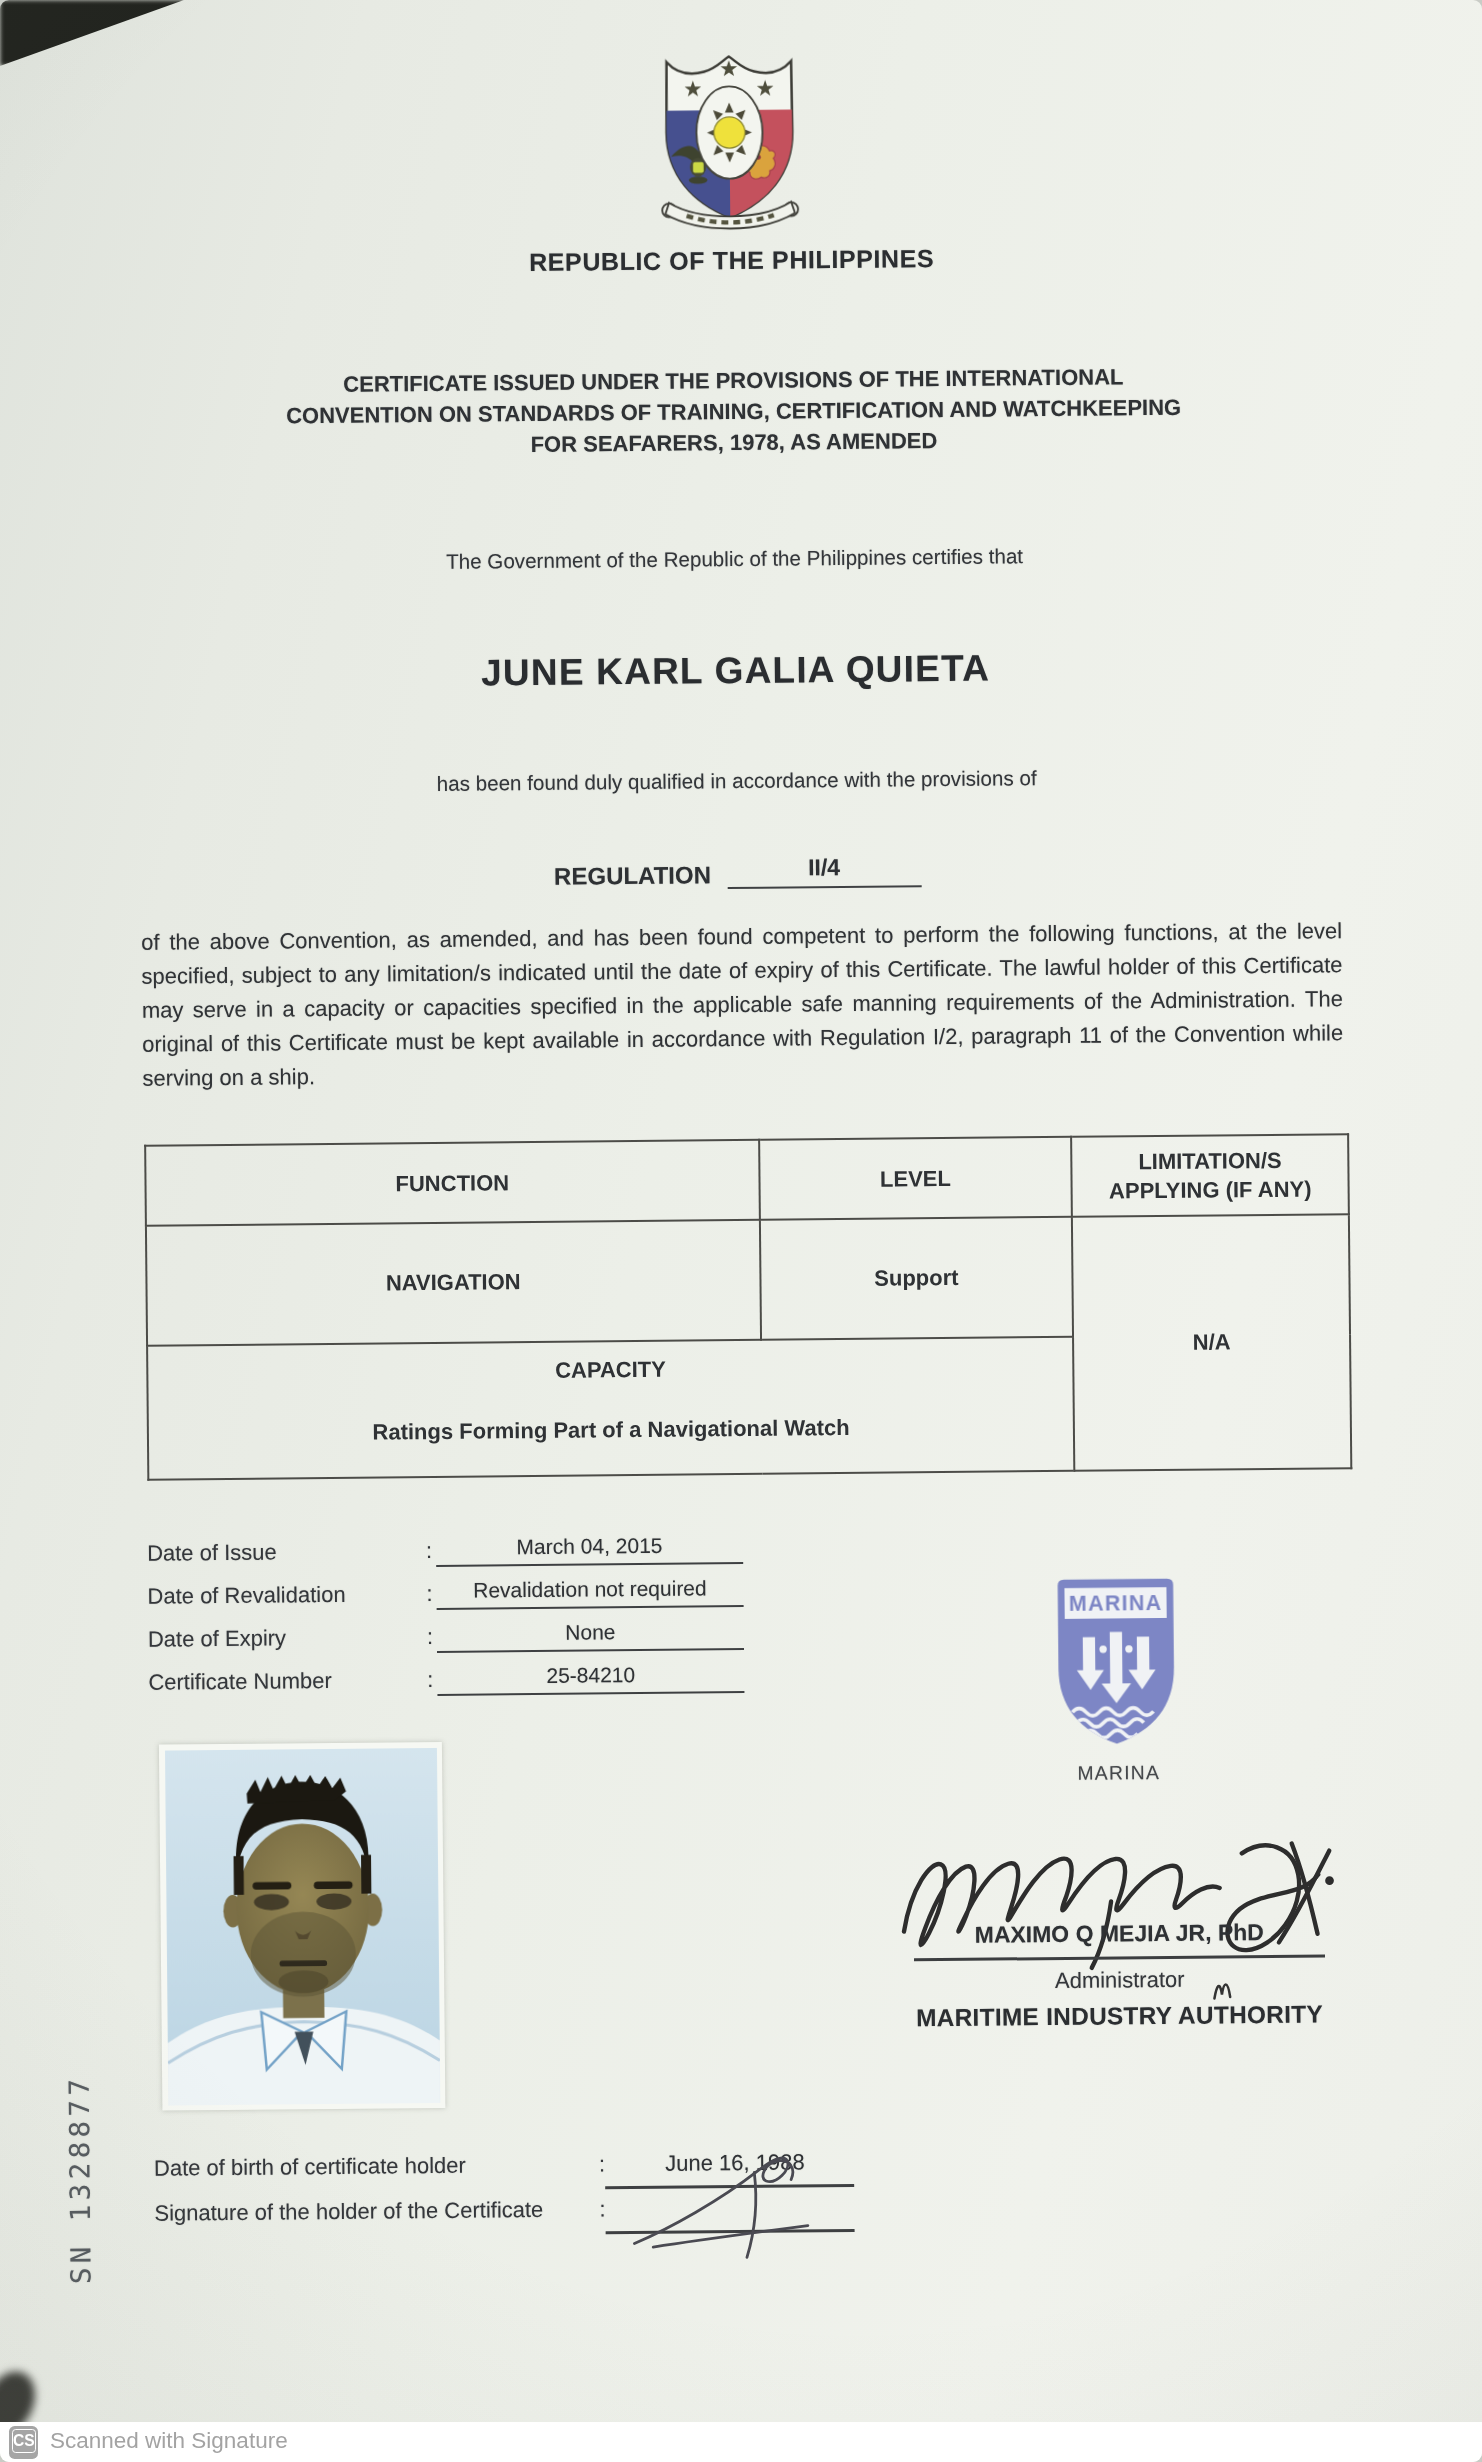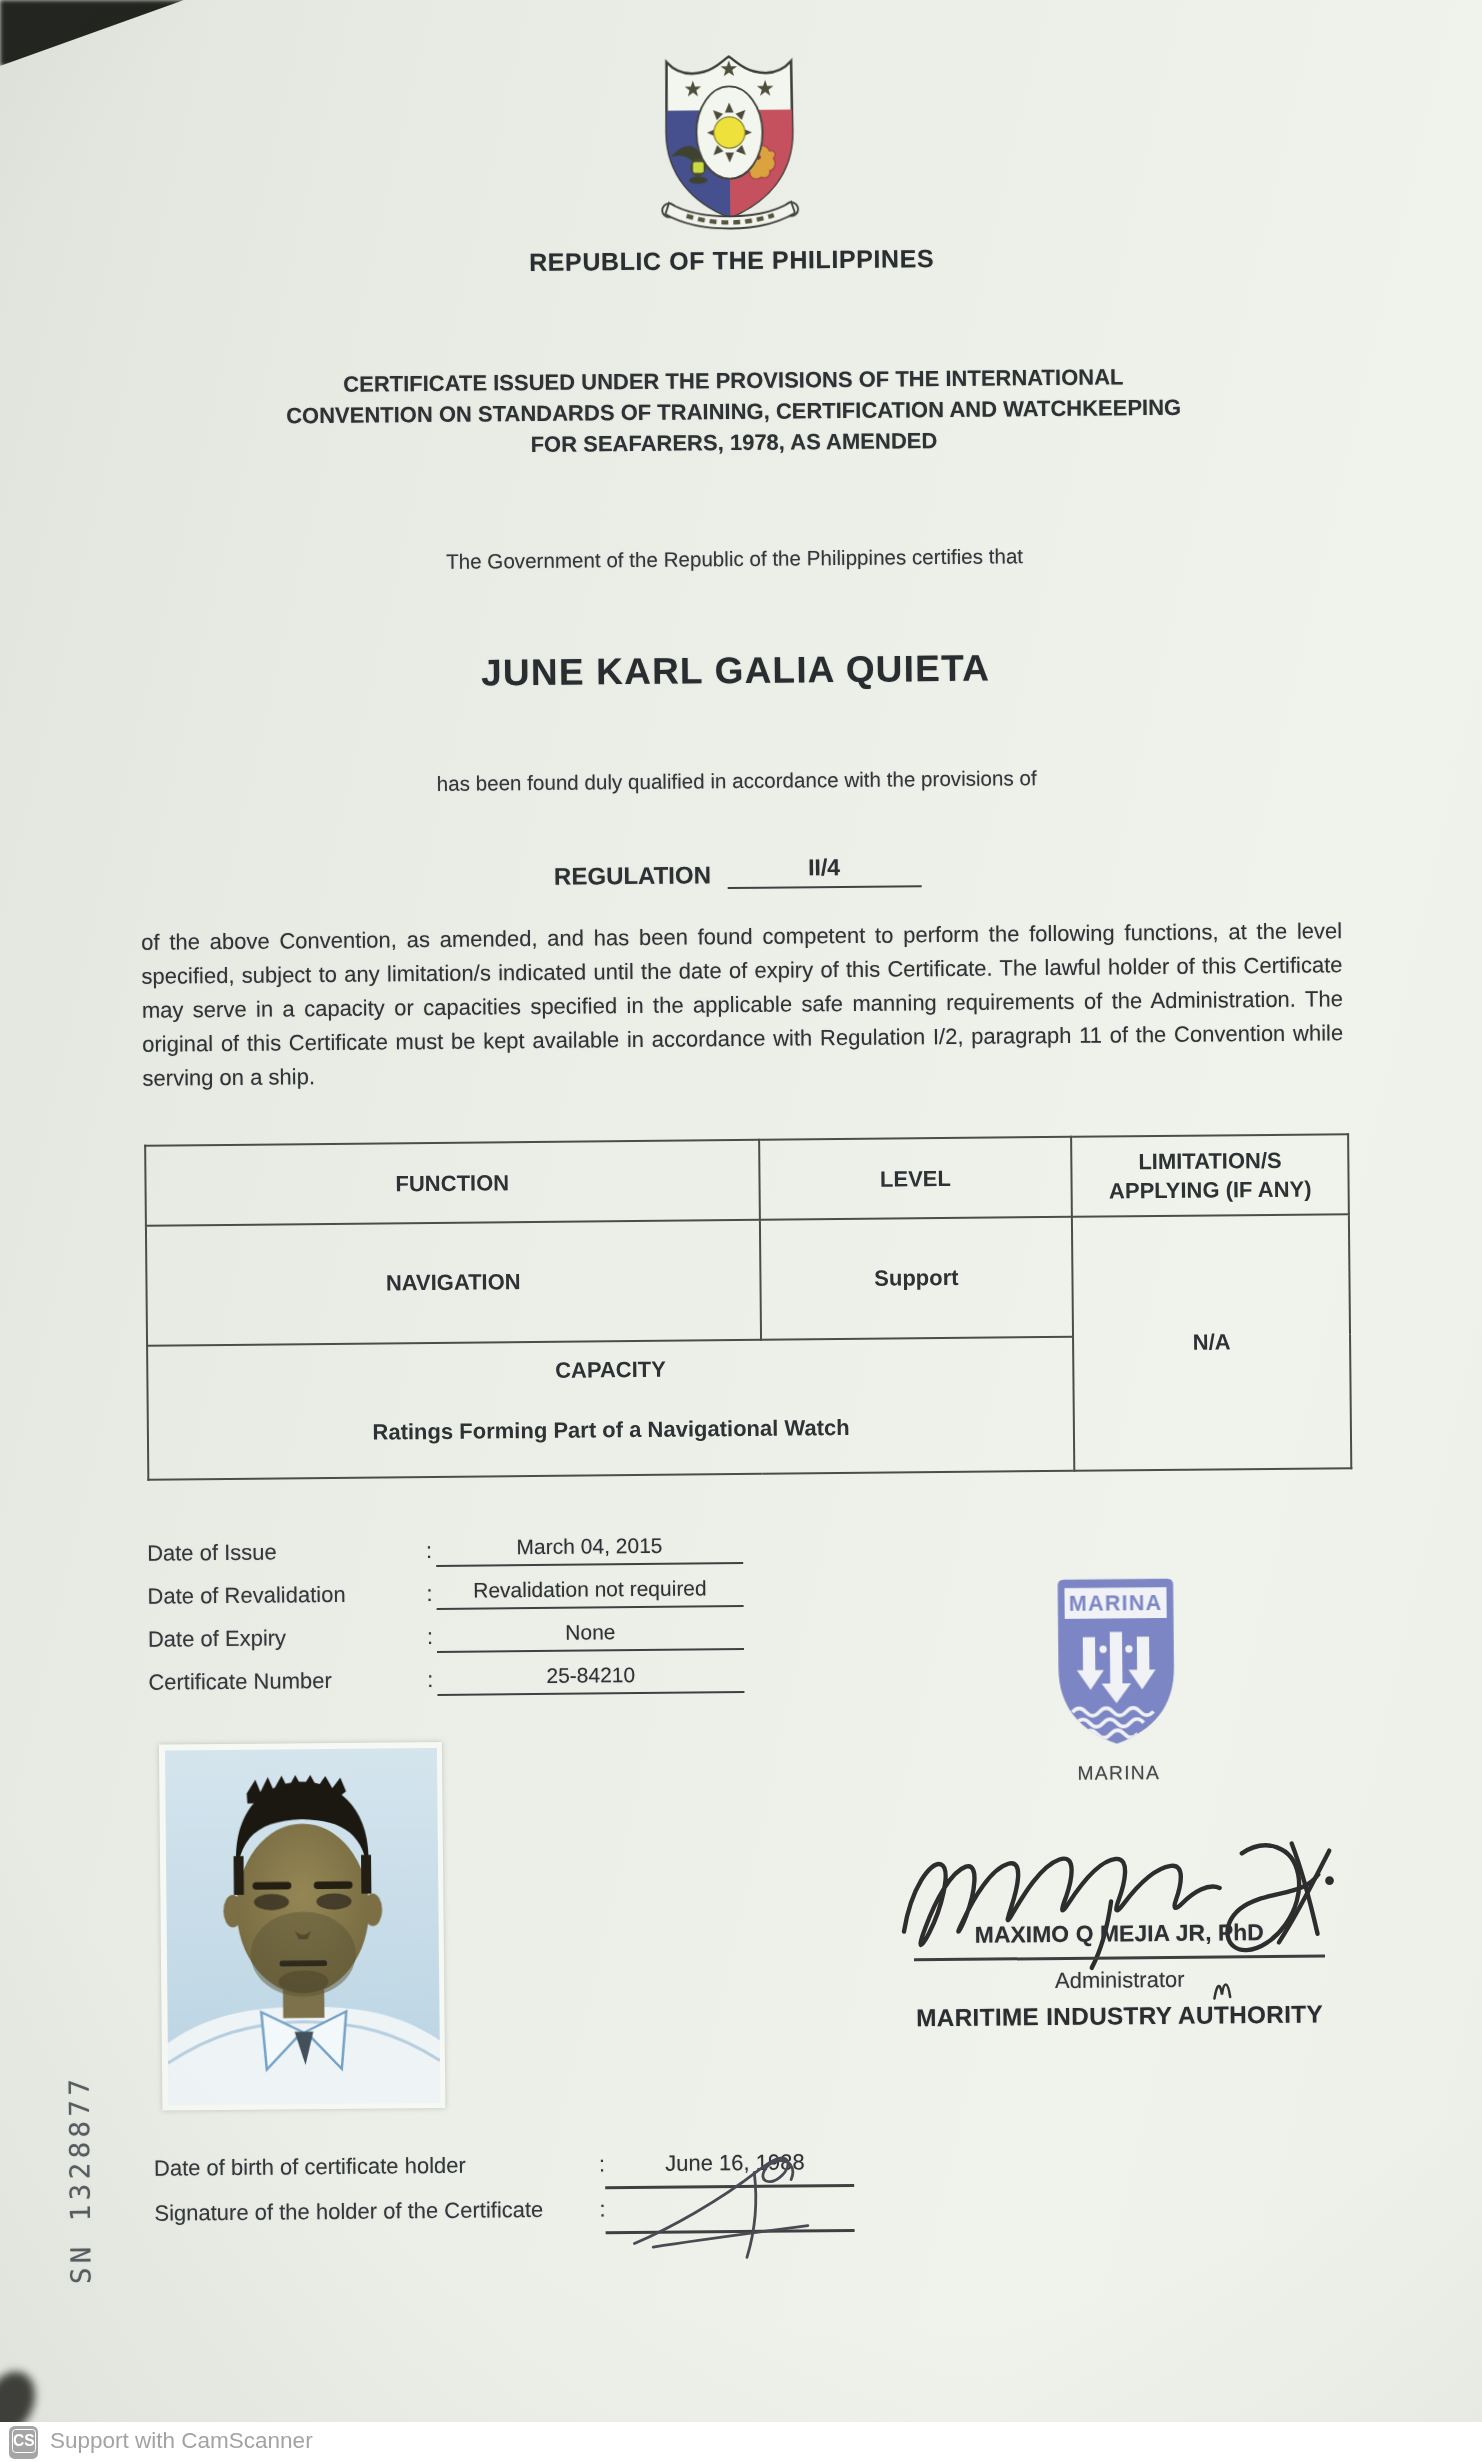--- a/index.html
+++ b/index.html
@@ -1,18 +1,18 @@
 <!DOCTYPE html>
 <html style="font-size:10px"><head>
 <meta charset="utf-8">
 <style>
   html,body{margin:0;padding:0;background:#c9ccc6;}
   .page{position:relative;width:1482px;height:2462px;overflow:hidden;
         background:linear-gradient(103deg,#dfe3dc 0%,#e7eae3 18%,#ecefe8 45%,#f0f2ec 75%,#edefe9 100%);
-        font-family:"Liberation Sans","DejaVu Sans",sans-serif;color:#2e3134;}
+        font-family:"Liberation Sans","DejaVu Sans",sans-serif;color:#2e3134;border-radius:9px;}
   .vignette{position:absolute;inset:0;pointer-events:none;
         background:radial-gradient(130% 95% at 58% 42%, rgba(255,255,255,0) 55%, rgba(88,94,84,0.14) 100%);}
   .skew{position:absolute;inset:0;transform:rotate(-0.55deg);}
   .t{text-shadow:0 0 1.2px rgba(58,60,62,.32);}
   .center{position:absolute;left:0;width:1482px;text-align:center;}
 
   .republic{top:246px;font-size:25px;font-weight:bold;letter-spacing:0.6px;color:#2b2e31;}
   .cert-title{top:366px;left:279px;width:925px;position:absolute;text-align:center;
               font-size:22px;font-weight:bold;line-height:1.4;color:#2f3235;}
   .certifies{top:547px;font-size:20.6px;font-weight:500;color:#33363a;}
@@ -323,17 +323,17 @@
   </div>
 
   <div class="corner-tl"></div>
   <div class="corner-bl"></div>
   <div class="vignette"></div>
 
   <div class="footer">
     <div class="cs-badge">
       <div class="cs-inner">CS</div>
     </div>
-    <div class="footer-text">Support with CamScanner</div>
+    <div class="footer-text">Scanned with Signature</div>
   </div>
 
 </div>
 
 
 </body></html>

